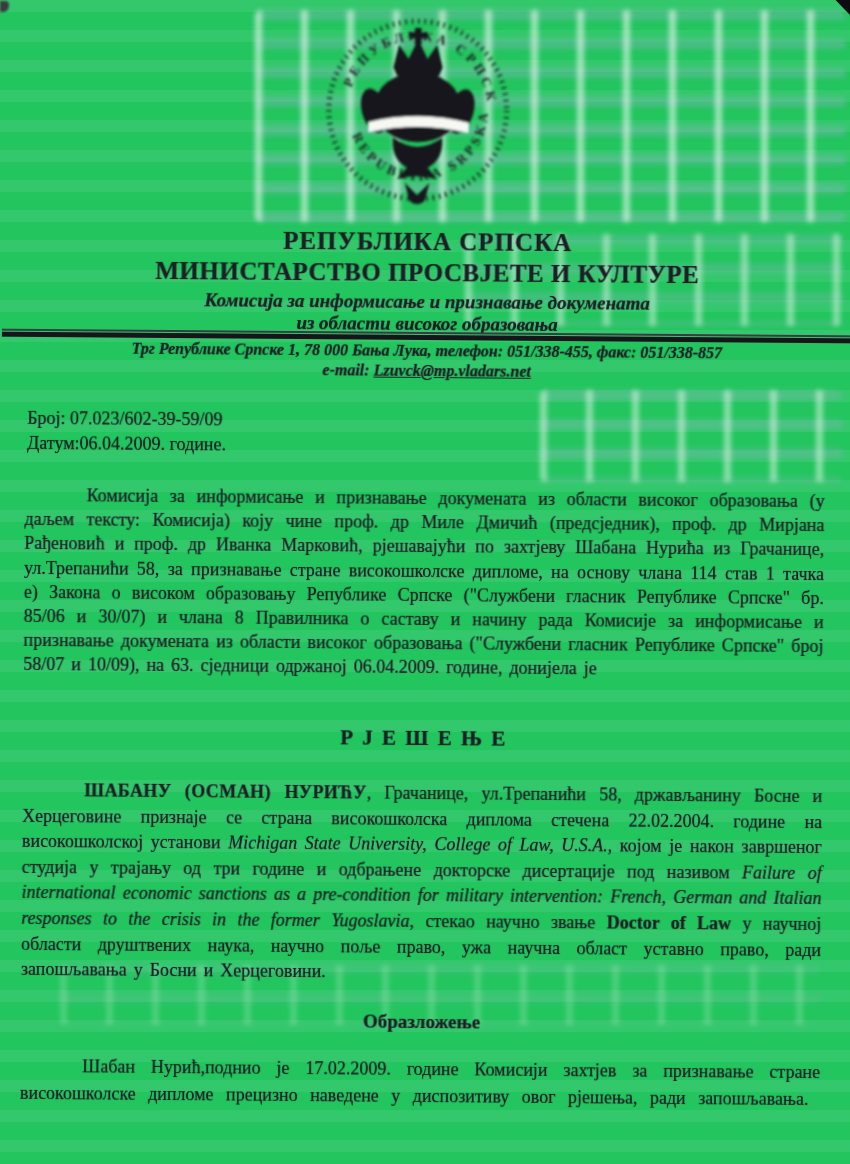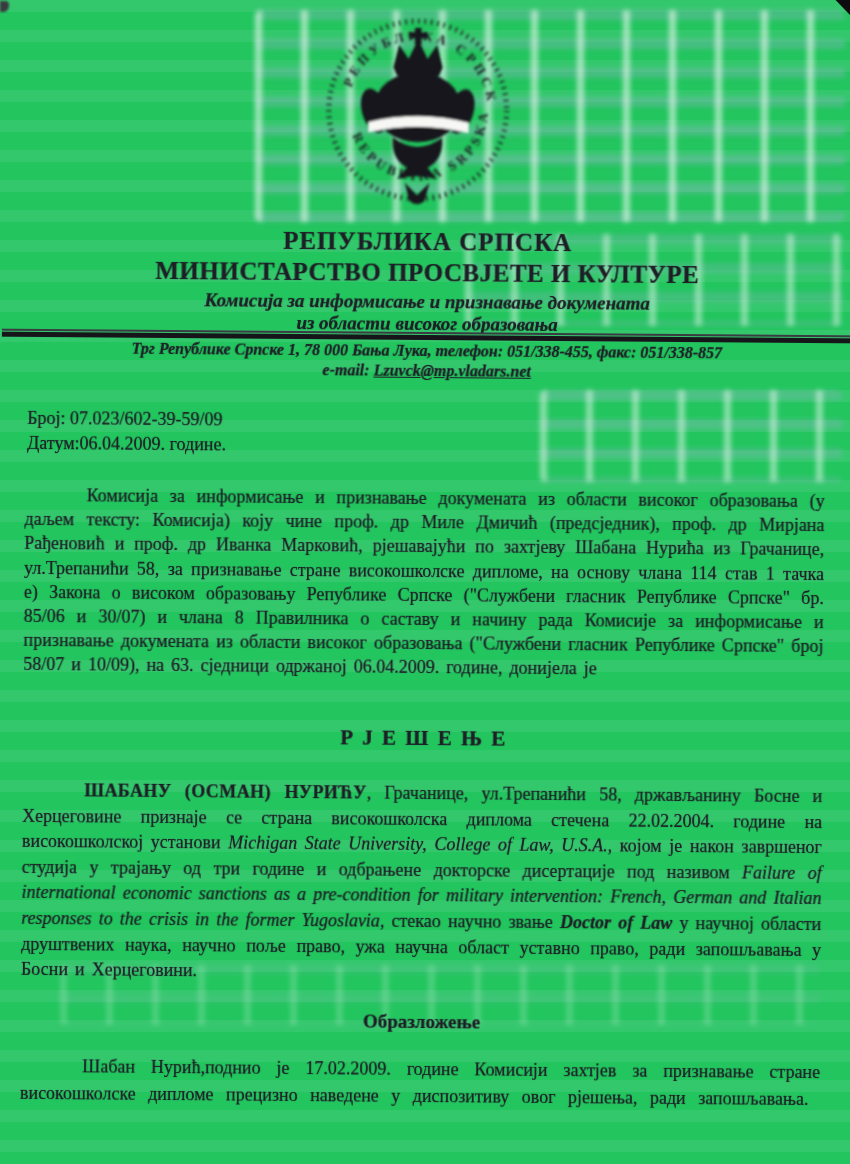--- a/index.html
+++ b/index.html
@@ -64,21 +64,21 @@
   .para{
     left:24px;width:800px;font-size:18px;line-height:24.2px;
     text-align:justify;text-indent:62px;word-spacing:2.5px;
   }
   .p1{top:486px;}
   .h-decision{top:726px;font-size:21px;font-weight:bold;letter-spacing:2px;}
   .p2{top:781px;line-height:25.6px;}
   .h-expl{top:1011px;font-size:19px;font-weight:bold;}
   .p3{top:1056px;word-spacing:8px;line-height:26.5px;}
   .seg-italic{font-style:italic;}
-  .seg-bold-italic{font-style:italic;font-weight:bold;}
+  .seg-bold-italic{font-weight:bold;}
   .seg-emphasis{font-weight:600;letter-spacing:.4px;}
 </style>
 </head>
 <body>
 
 <div class="page">
 
   <div class="bleed bleed-a"></div>
   <div class="bleed bleed-b"></div>
   <div class="bleed bleed-c"></div>

